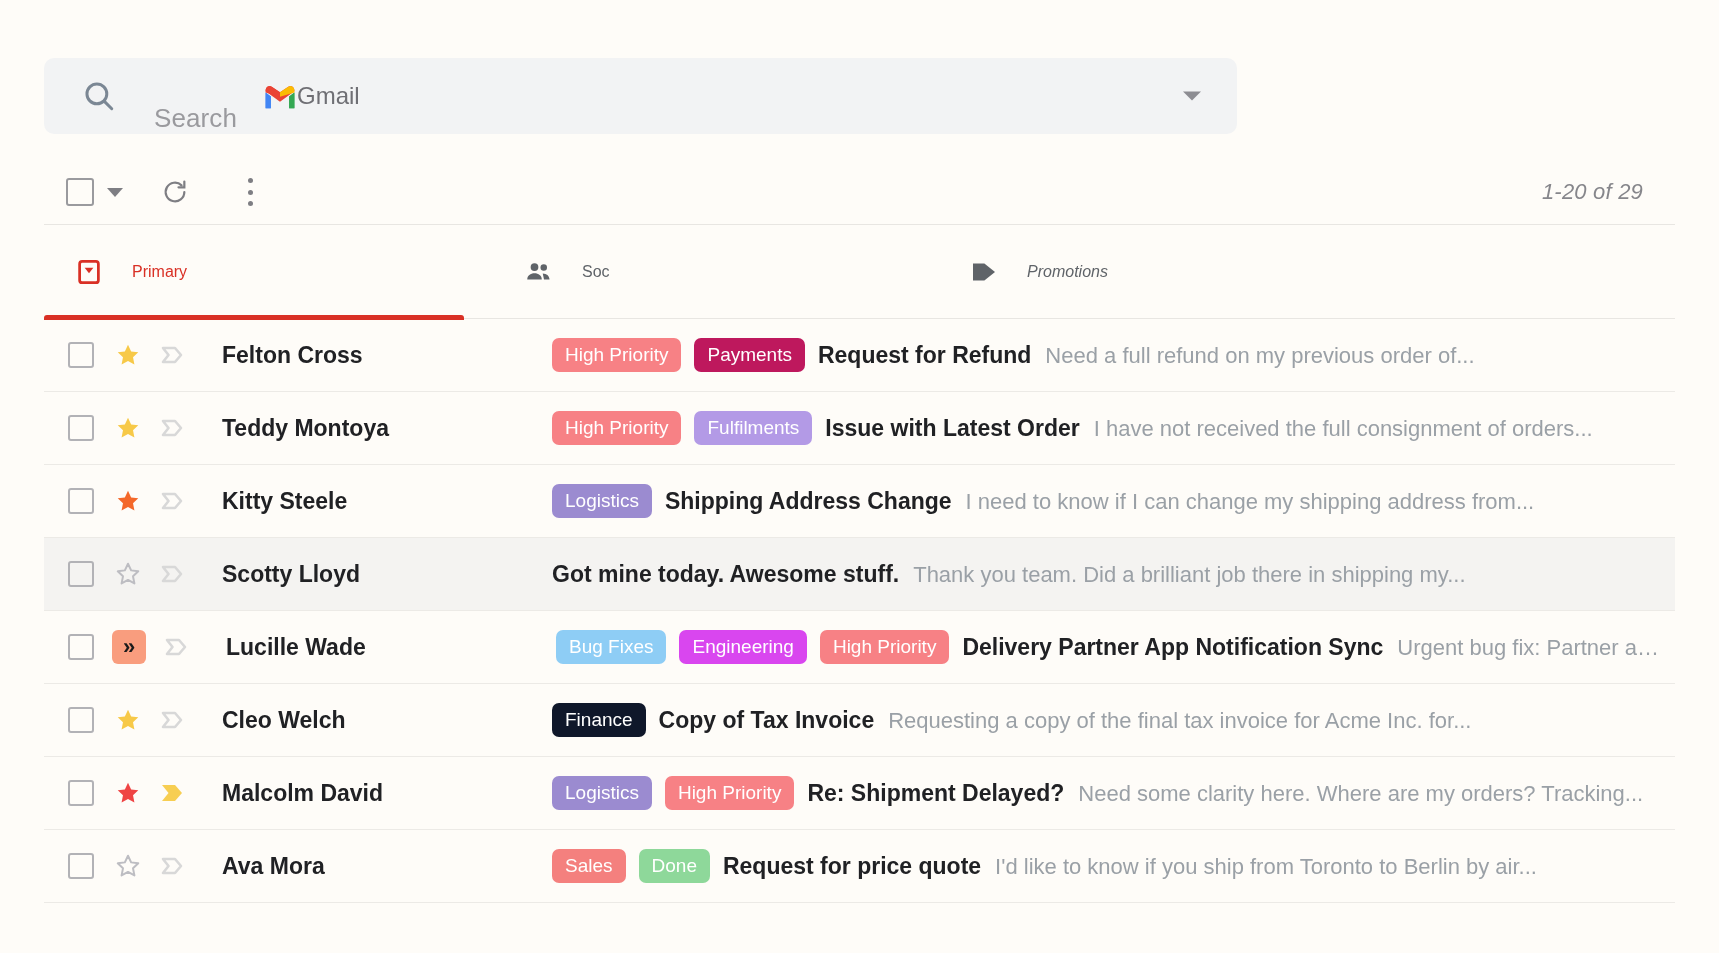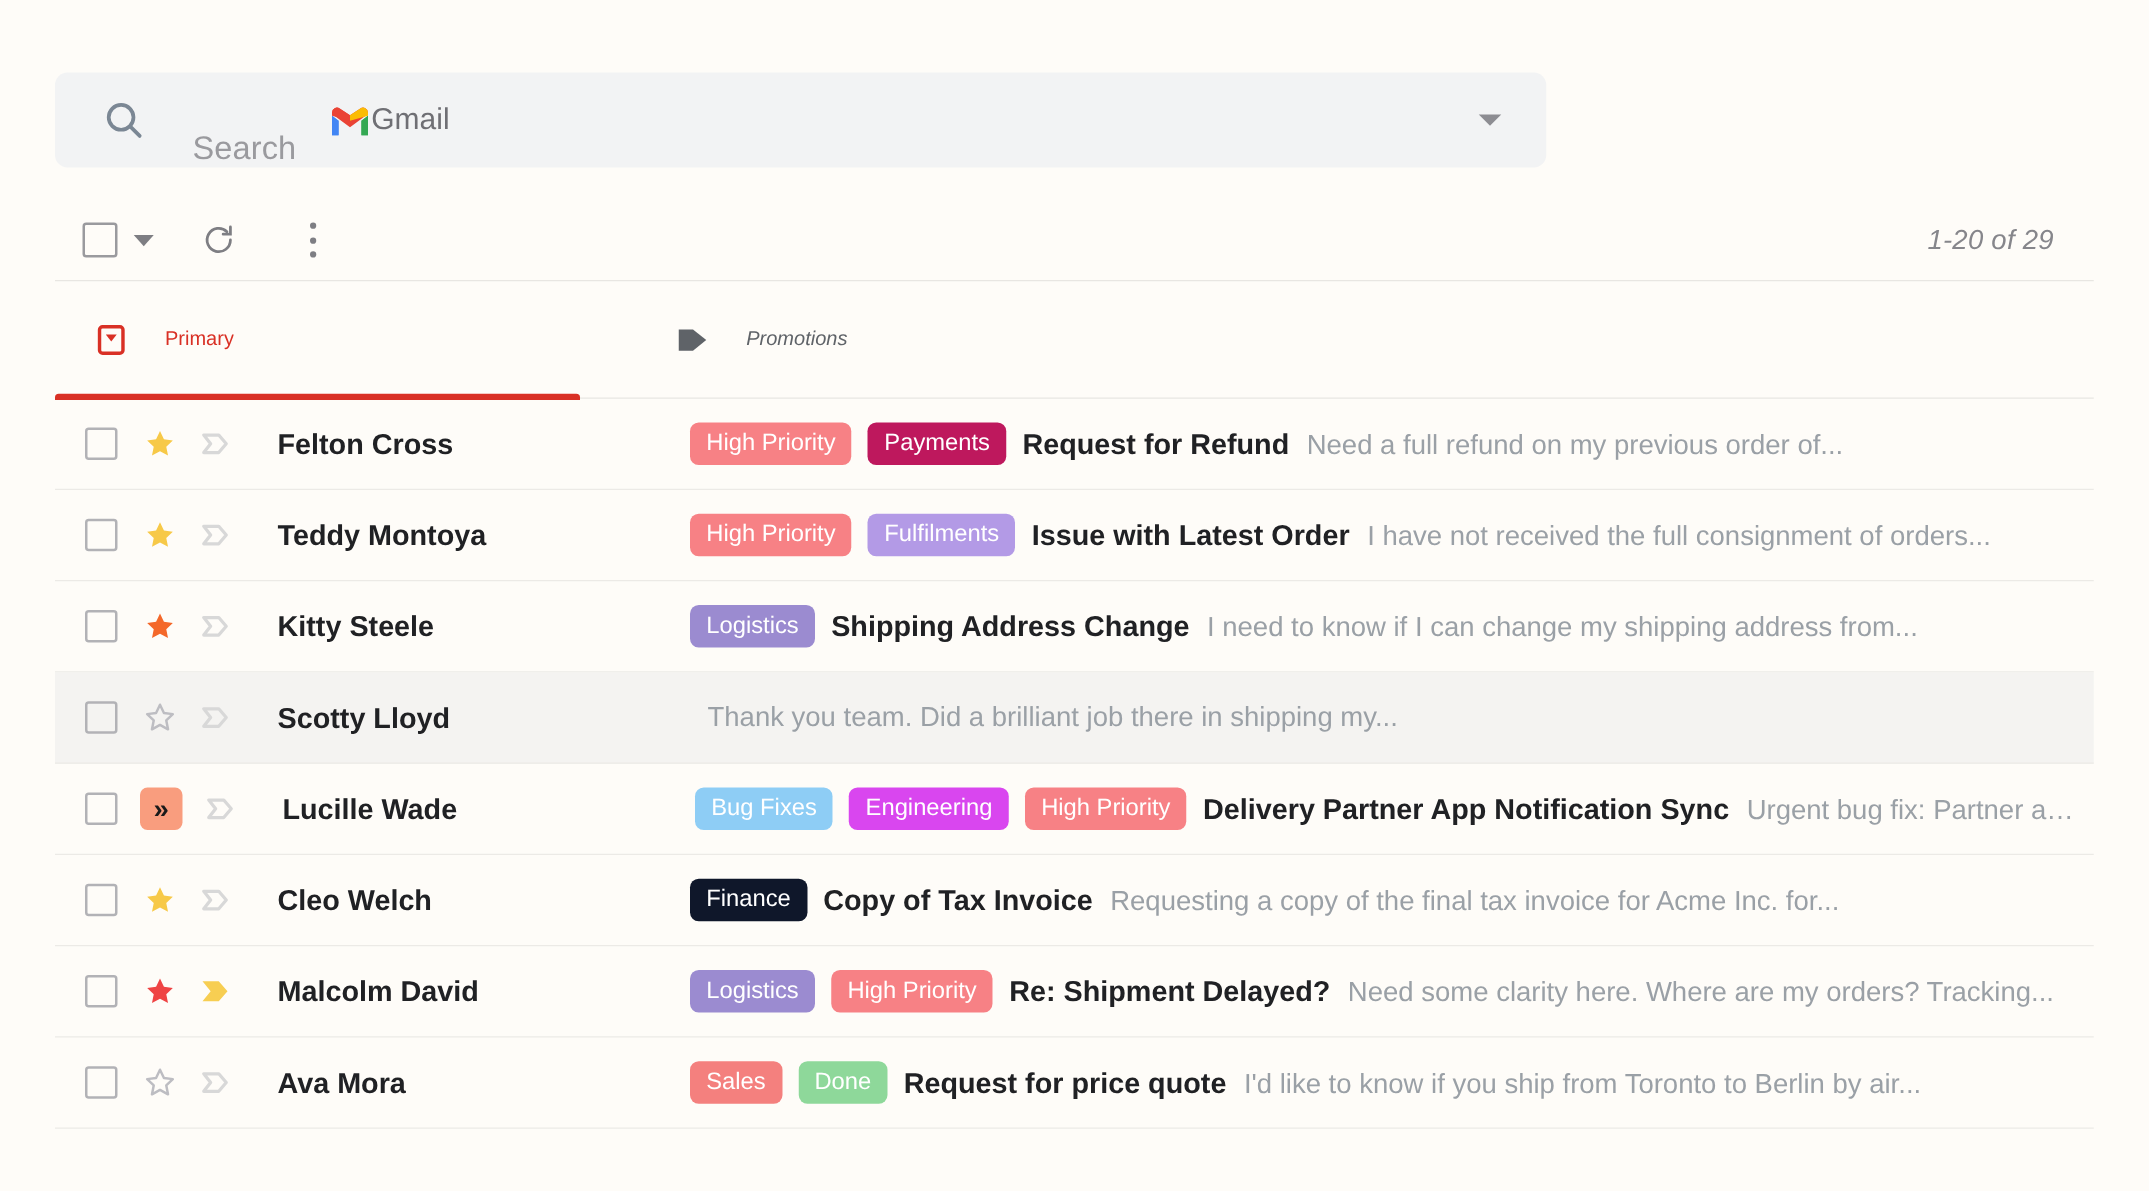--- a/index.html
+++ b/index.html
@@ -263,20 +263,31 @@
     <div class="tab tab-0 active">
       <span class="tab-icon">
         <svg viewBox="0 0 24 24" width="30" height="30" fill="none" stroke="#d93025" stroke-width="2.2">
           <rect x="4.5" y="3.5" width="15" height="17" rx="2"></rect>
           <path d="M8.5 8.5h7l-3.5 4.5z" fill="#d93025" stroke="none"></path>
         </svg>
       </span>
       <span class="tab-label">Primary</span>
     </div>
 
+    <div class="tab tab-1">
+      <span class="tab-icon">
+        <svg viewBox="0 0 24 24" width="30" height="30" fill="#5f6368">
+          <circle cx="8.4" cy="8" r="3.1"></circle>
+          <circle cx="15.8" cy="8.4" r="2.6"></circle>
+          <path d="M2.6 18c0-3.2 2.6-5 5.8-5s5.8 1.8 5.8 5z"></path>
+          <path d="M15 13.2c3 .1 5.2 1.7 5.4 4.8H16z"></path>
+        </svg>
+      </span>
+      <span class="tab-label">Soc</span>
+    </div>
 
     <div class="tab tab-2">
       <span class="tab-icon">
         <svg viewBox="0 0 24 24" width="30" height="30" fill="#5f6368">
           <path d="M3.2 5.2h9.1l8.5 6.8-8.5 6.8H3.2z"></path>
         </svg>
       </span>
       <span class="tab-label">Promotions</span>
     </div>
   </div>
@@ -339,20 +350,21 @@
         <span class="row-check"></span>
         <span class="star"><svg viewBox="0 0 24 24" width="28" height="28" fill="none" stroke="#bdbdc2" stroke-width="1.7" stroke-linejoin="round">
             <path d="M12 3.2l2.7 5.7 6.1.8-4.5 4.3 1.2 6.1-5.5-3-5.5 3 1.2-6.1L3.2 9.7l6.1-.8z"></path>
           </svg></span>
         <span class="imp"><svg viewBox="0 0 26 26" width="26" height="26" fill="none" stroke="#d8d8d8" stroke-width="2.6" stroke-linejoin="round">
             <path d="M3 6h12l6 7-6 7H3l5.5-7z"></path>
           </svg></span>
         <span class="sender">Scotty Lloyd</span>
         <span class="labels"></span>
         <span class="msg">
+          <span class="subject">Got mine today. Awesome stuff.</span>
           <span class="snippet">Thank you team. Did a brilliant job there in shipping my...</span>
         </span>
       </div>
       <div class="row">
         <span class="row-check"></span>
         <span class="prio-badge">»</span>
         <span class="imp"><svg viewBox="0 0 26 26" width="26" height="26" fill="none" stroke="#d8d8d8" stroke-width="2.6" stroke-linejoin="round">
             <path d="M3 6h12l6 7-6 7H3l5.5-7z"></path>
           </svg></span>
         <span class="sender">Lucille Wade</span>

